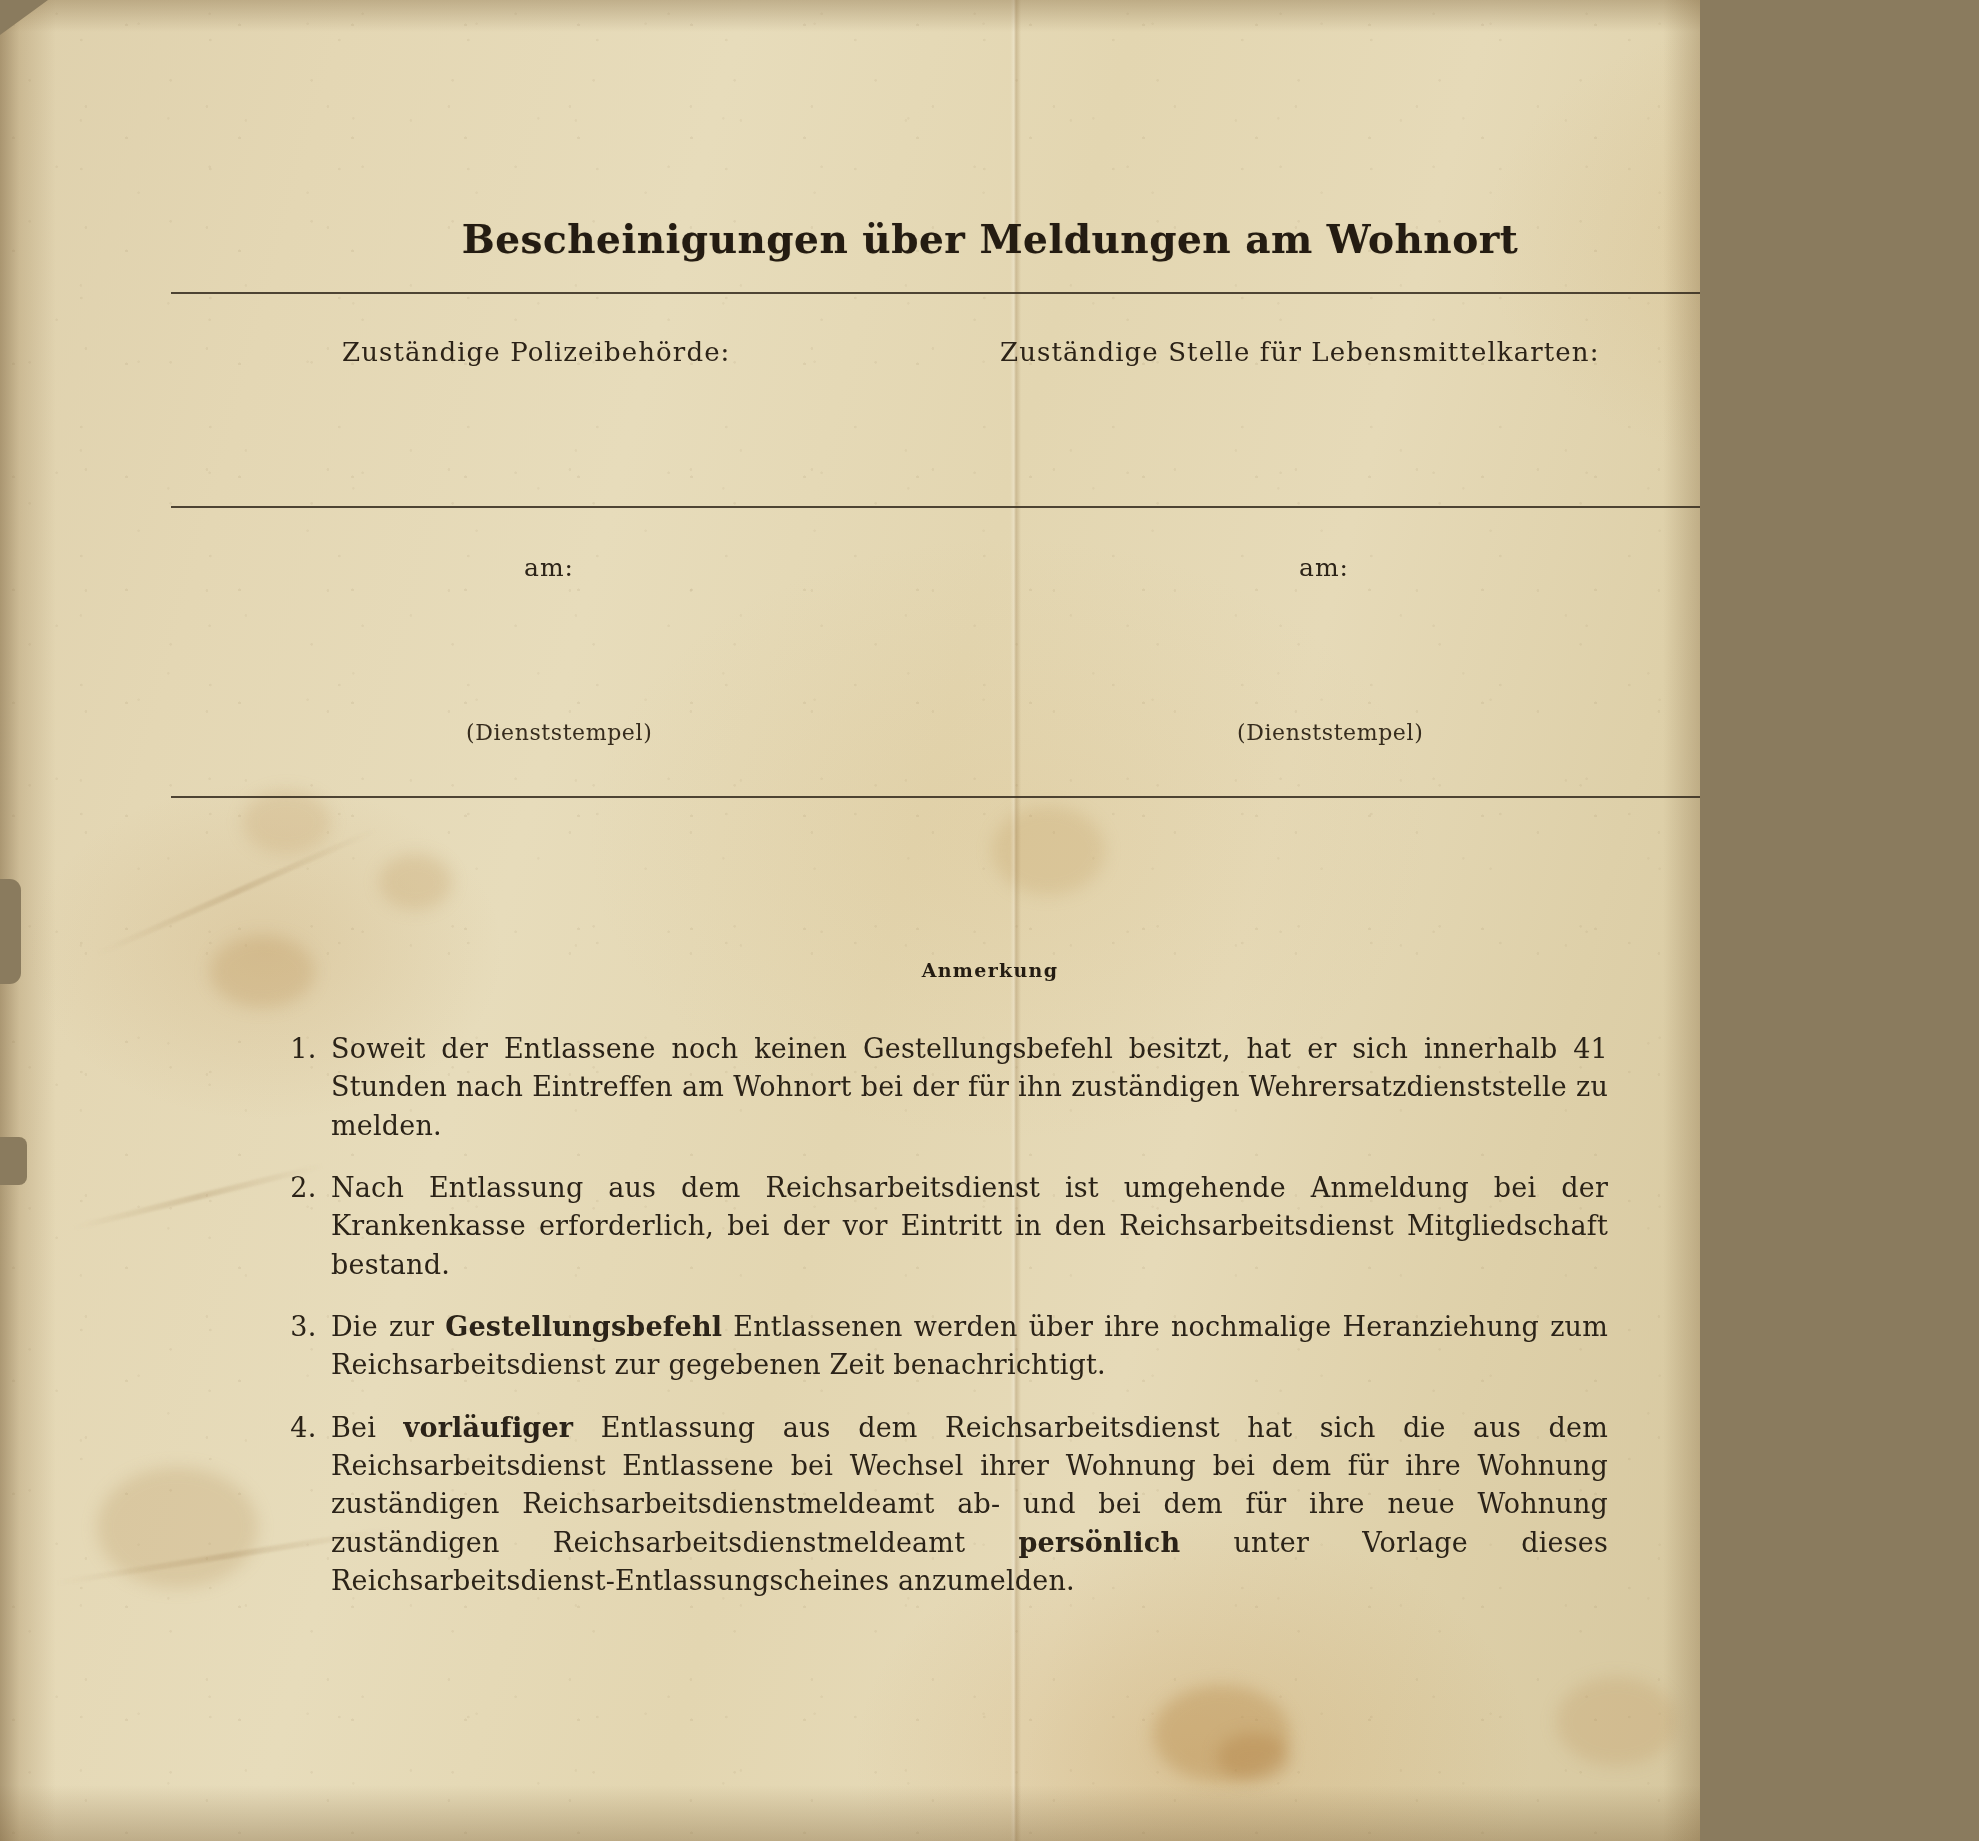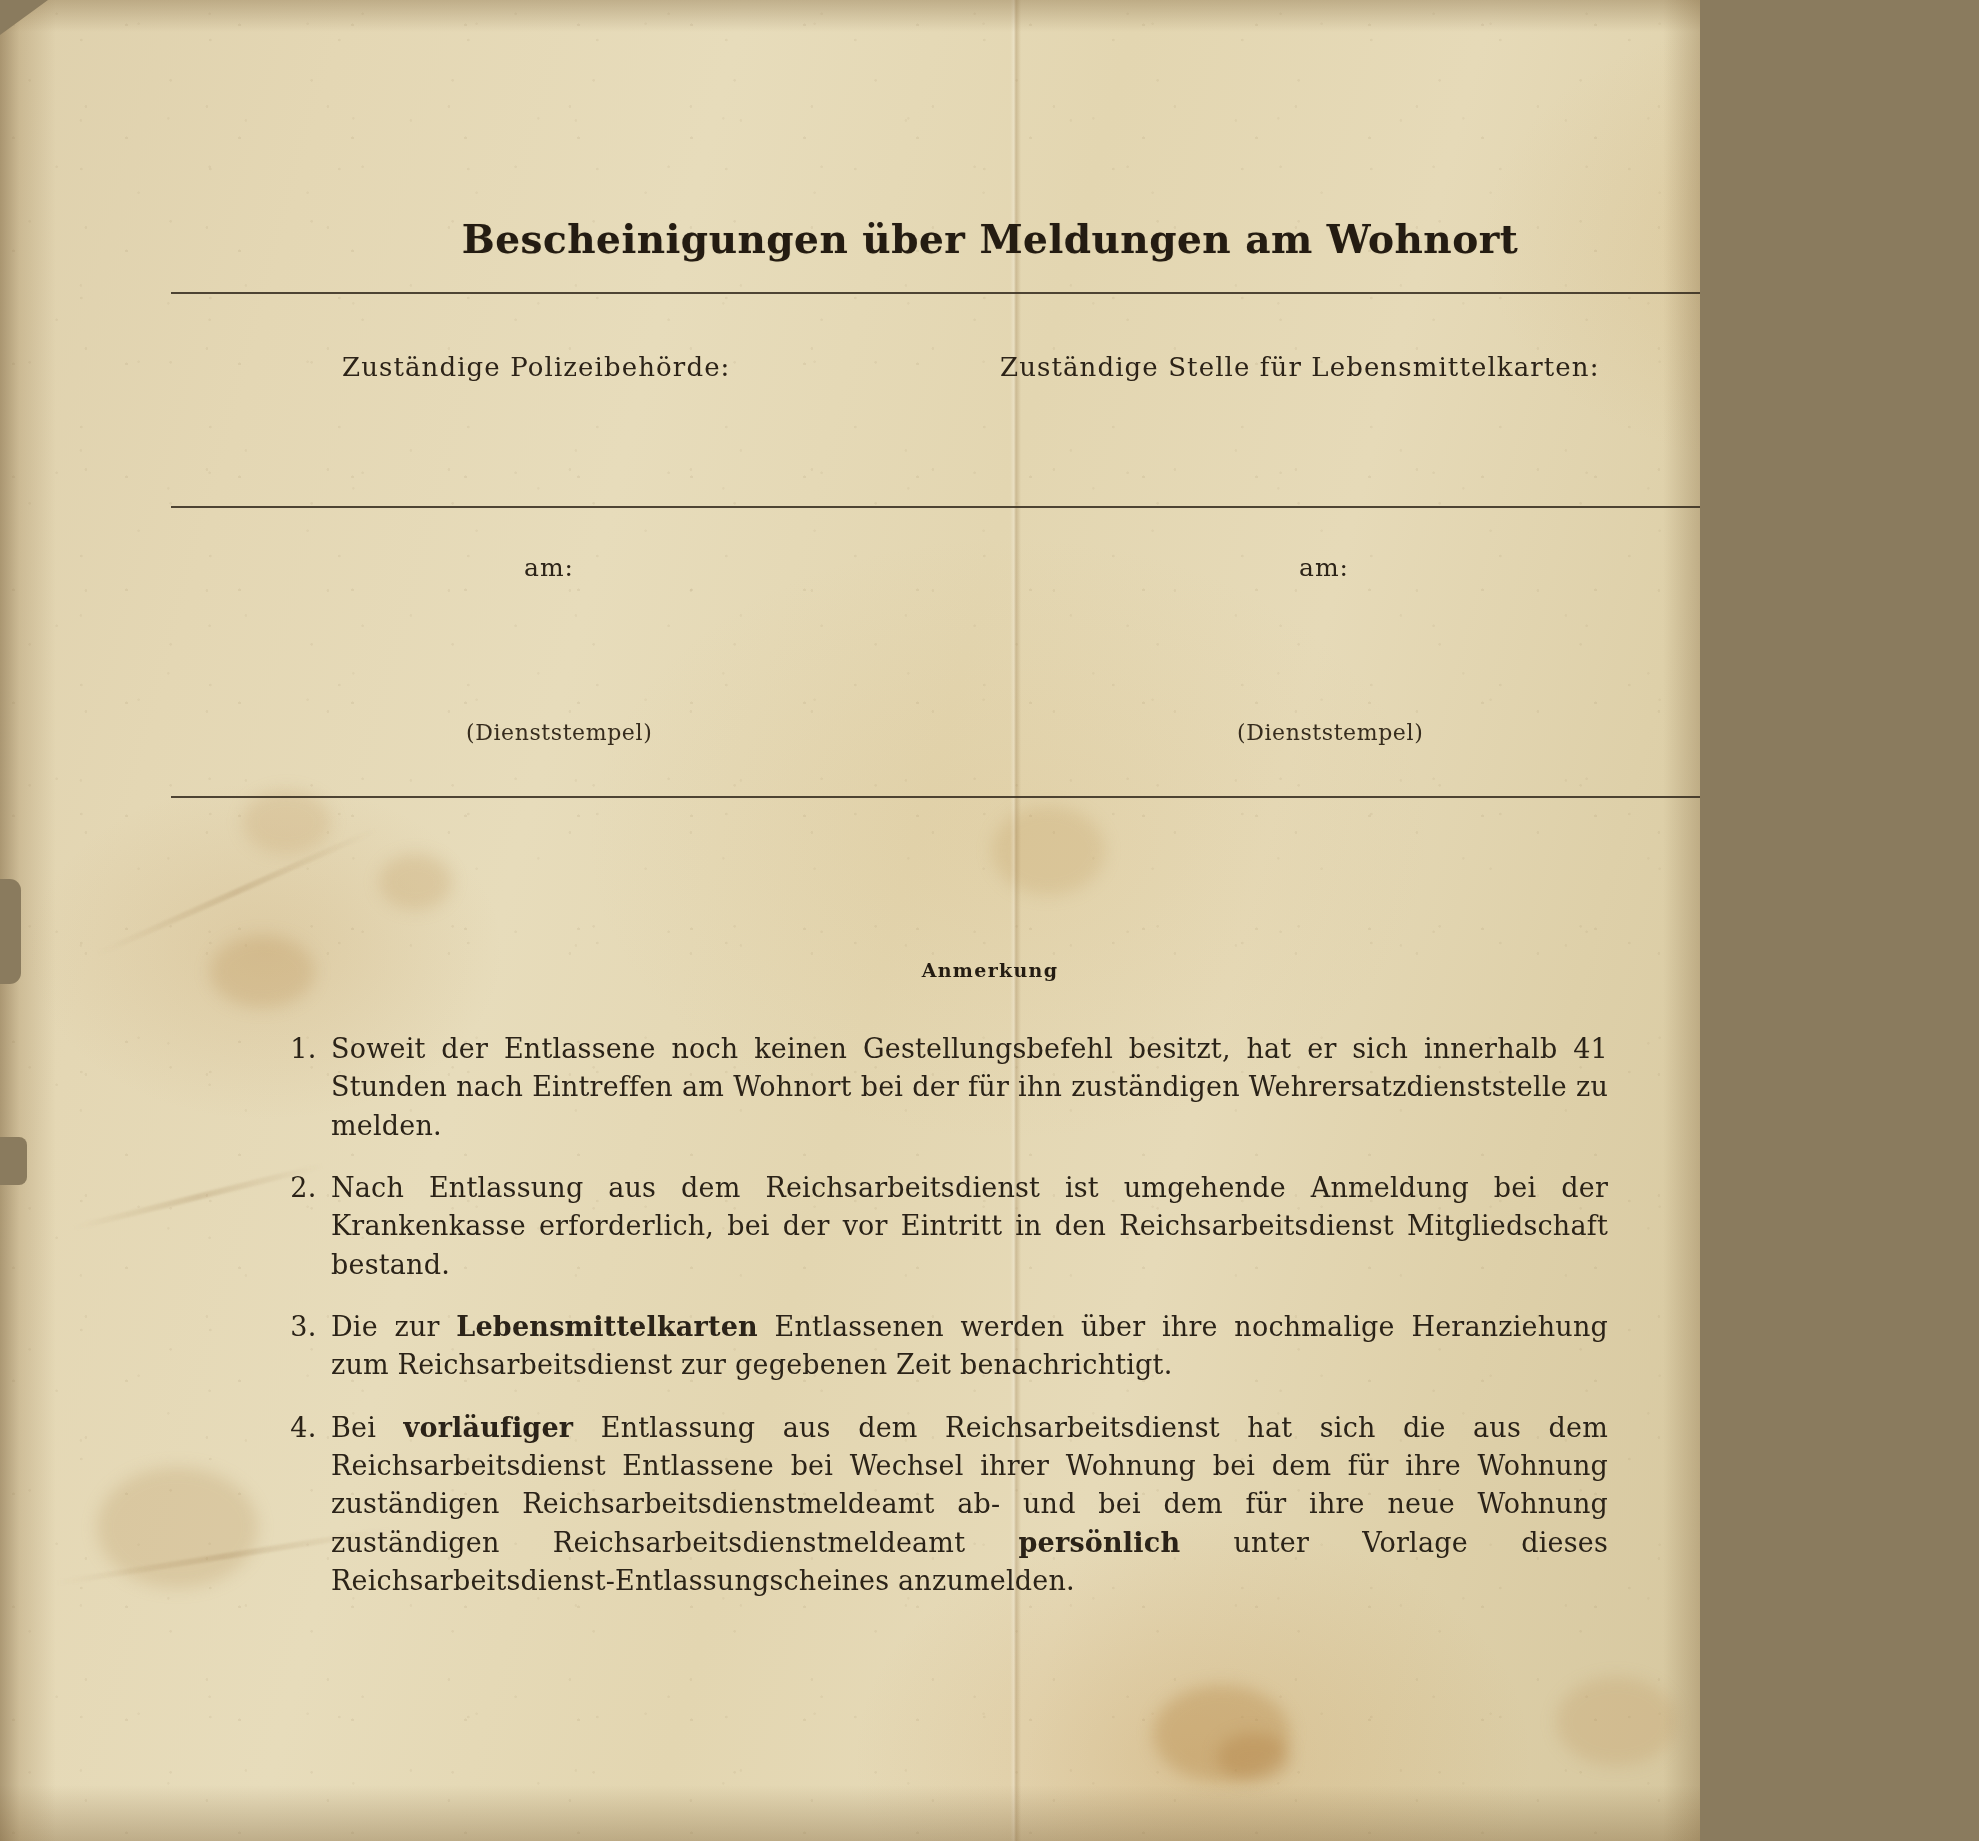--- a/index.html
+++ b/index.html
@@ -146,21 +146,20 @@
     opacity: 0.85;
   }
 
   .field-label {
     position: absolute;
     font-family: "DejaVu Serif", serif;
     font-size: 26px;
     letter-spacing: 1.1px;
     color: #2c2318;
     white-space: nowrap;
-    margin-top: 15px;
   }
 
   .small-label {
     position: absolute;
     font-family: "DejaVu Serif", serif;
     font-size: 22px;
     letter-spacing: 0.6px;
     color: #362c1e;
     white-space: nowrap;
   }
@@ -287,21 +286,21 @@
       <div class="note-item">
         <div class="note-num">1.</div>
         <div class="note-text">Soweit der Entlassene noch keinen Gestellungsbefehl besitzt, hat er sich innerhalb 41 Stunden nach Eintreffen am Wohnort bei der für ihn zuständigen Wehrersatzdienststelle zu melden.</div>
       </div>
       <div class="note-item">
         <div class="note-num">2.</div>
         <div class="note-text">Nach Entlassung aus dem Reichsarbeitsdienst ist umgehende Anmeldung bei der Krankenkasse erforderlich, bei der vor Eintritt in den Reichsarbeitsdienst Mitgliedschaft bestand.</div>
       </div>
       <div class="note-item">
         <div class="note-num">3.</div>
-        <div class="note-text">Die zur <b>Lebensmittelkarten</b> Entlassenen werden über ihre nochmalige Heranziehung zum Reichsarbeitsdienst zur gegebenen Zeit benachrichtigt.</div>
+        <div class="note-text">Die zur <b>Gestellungsbefehl</b> Entlassenen werden über ihre nochmalige Heranziehung zum Reichsarbeitsdienst zur gegebenen Zeit benachrichtigt.</div>
       </div>
       <div class="note-item">
         <div class="note-num">4.</div>
         <div class="note-text">Bei <b>vorläufiger</b> Entlassung aus dem Reichsarbeitsdienst hat sich die aus dem Reichsarbeitsdienst Entlassene bei Wechsel ihrer Wohnung bei dem für ihre Wohnung zuständigen Reichsarbeitsdienstmeldeamt ab- und bei dem für ihre neue Wohnung zuständigen Reichsarbeitsdienstmeldeamt <b>persönlich</b> unter Vorlage dieses Reichsarbeitsdienst-Entlassungscheines anzumelden.</div>
       </div>
     </div>
 
   </div>
 </div>
 

